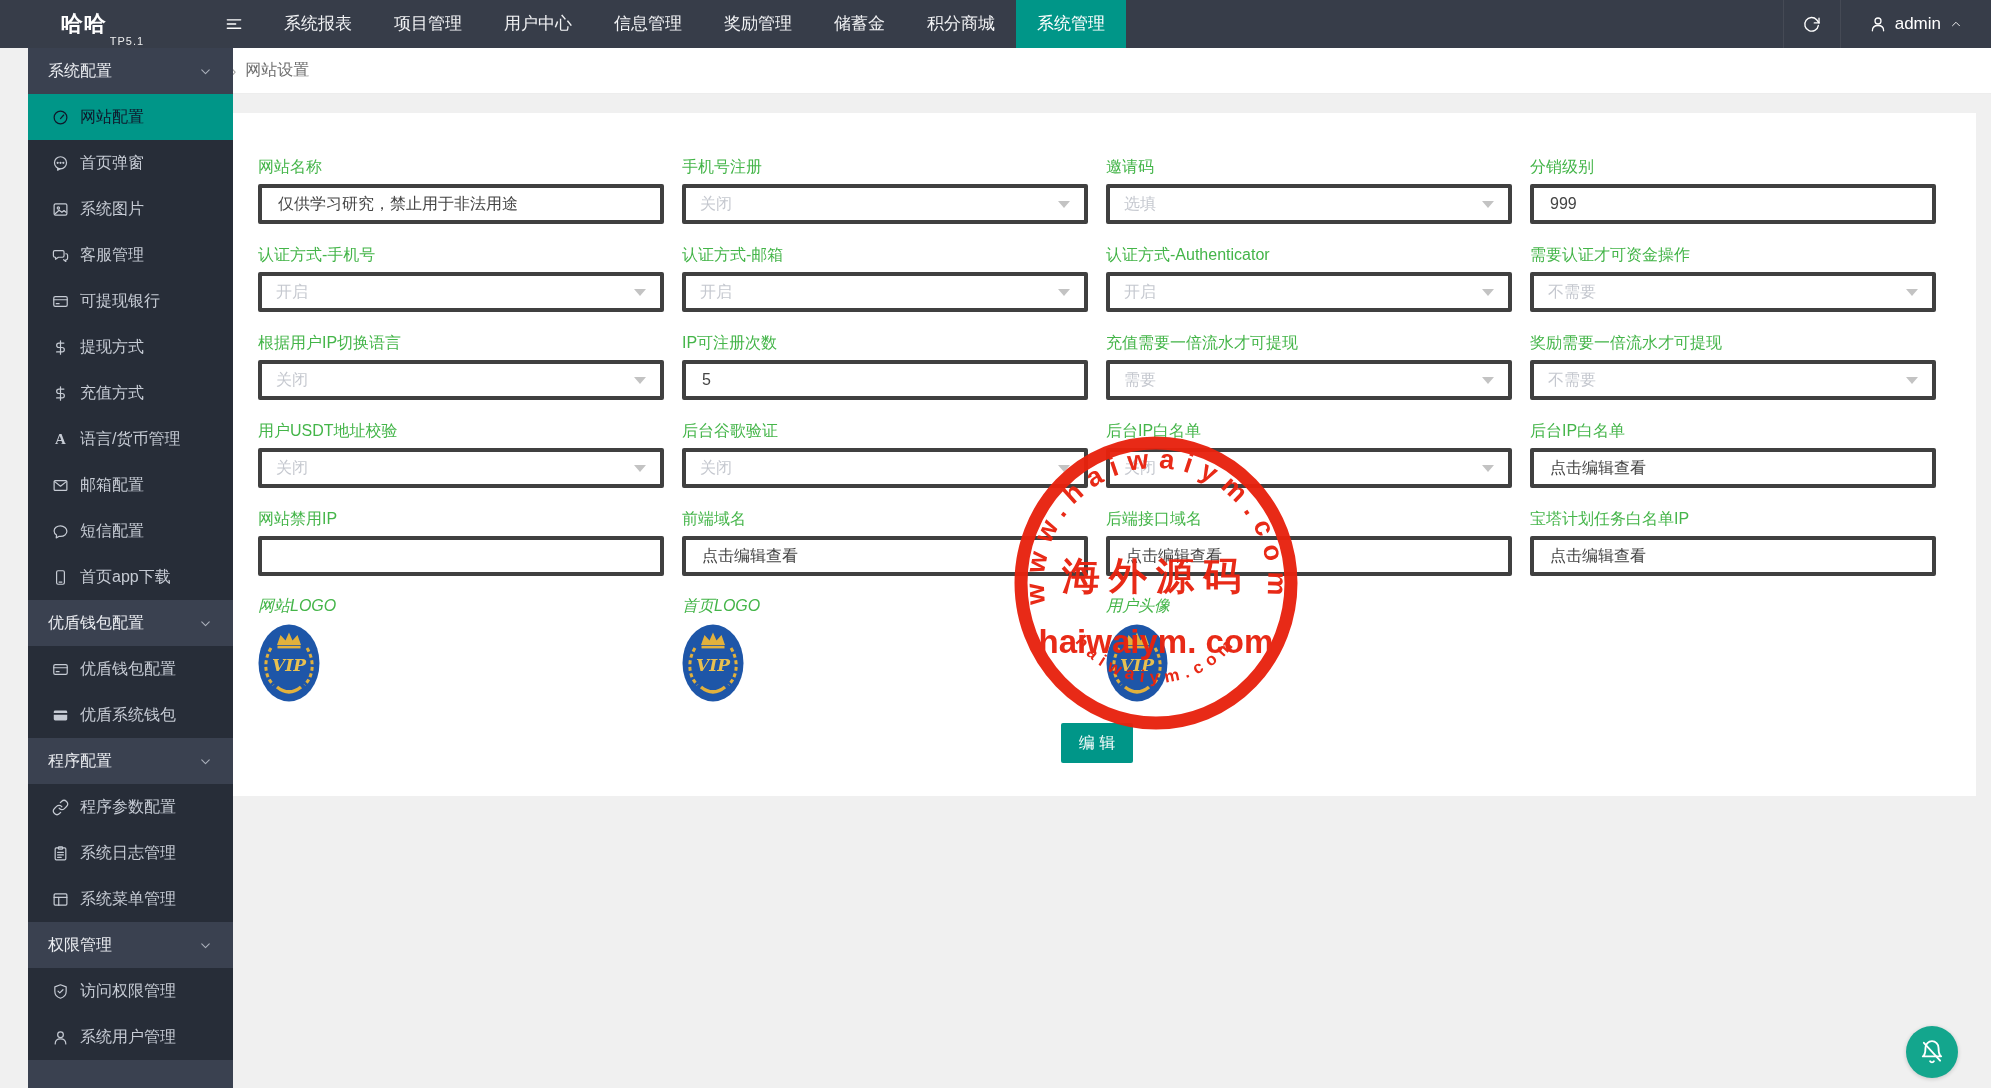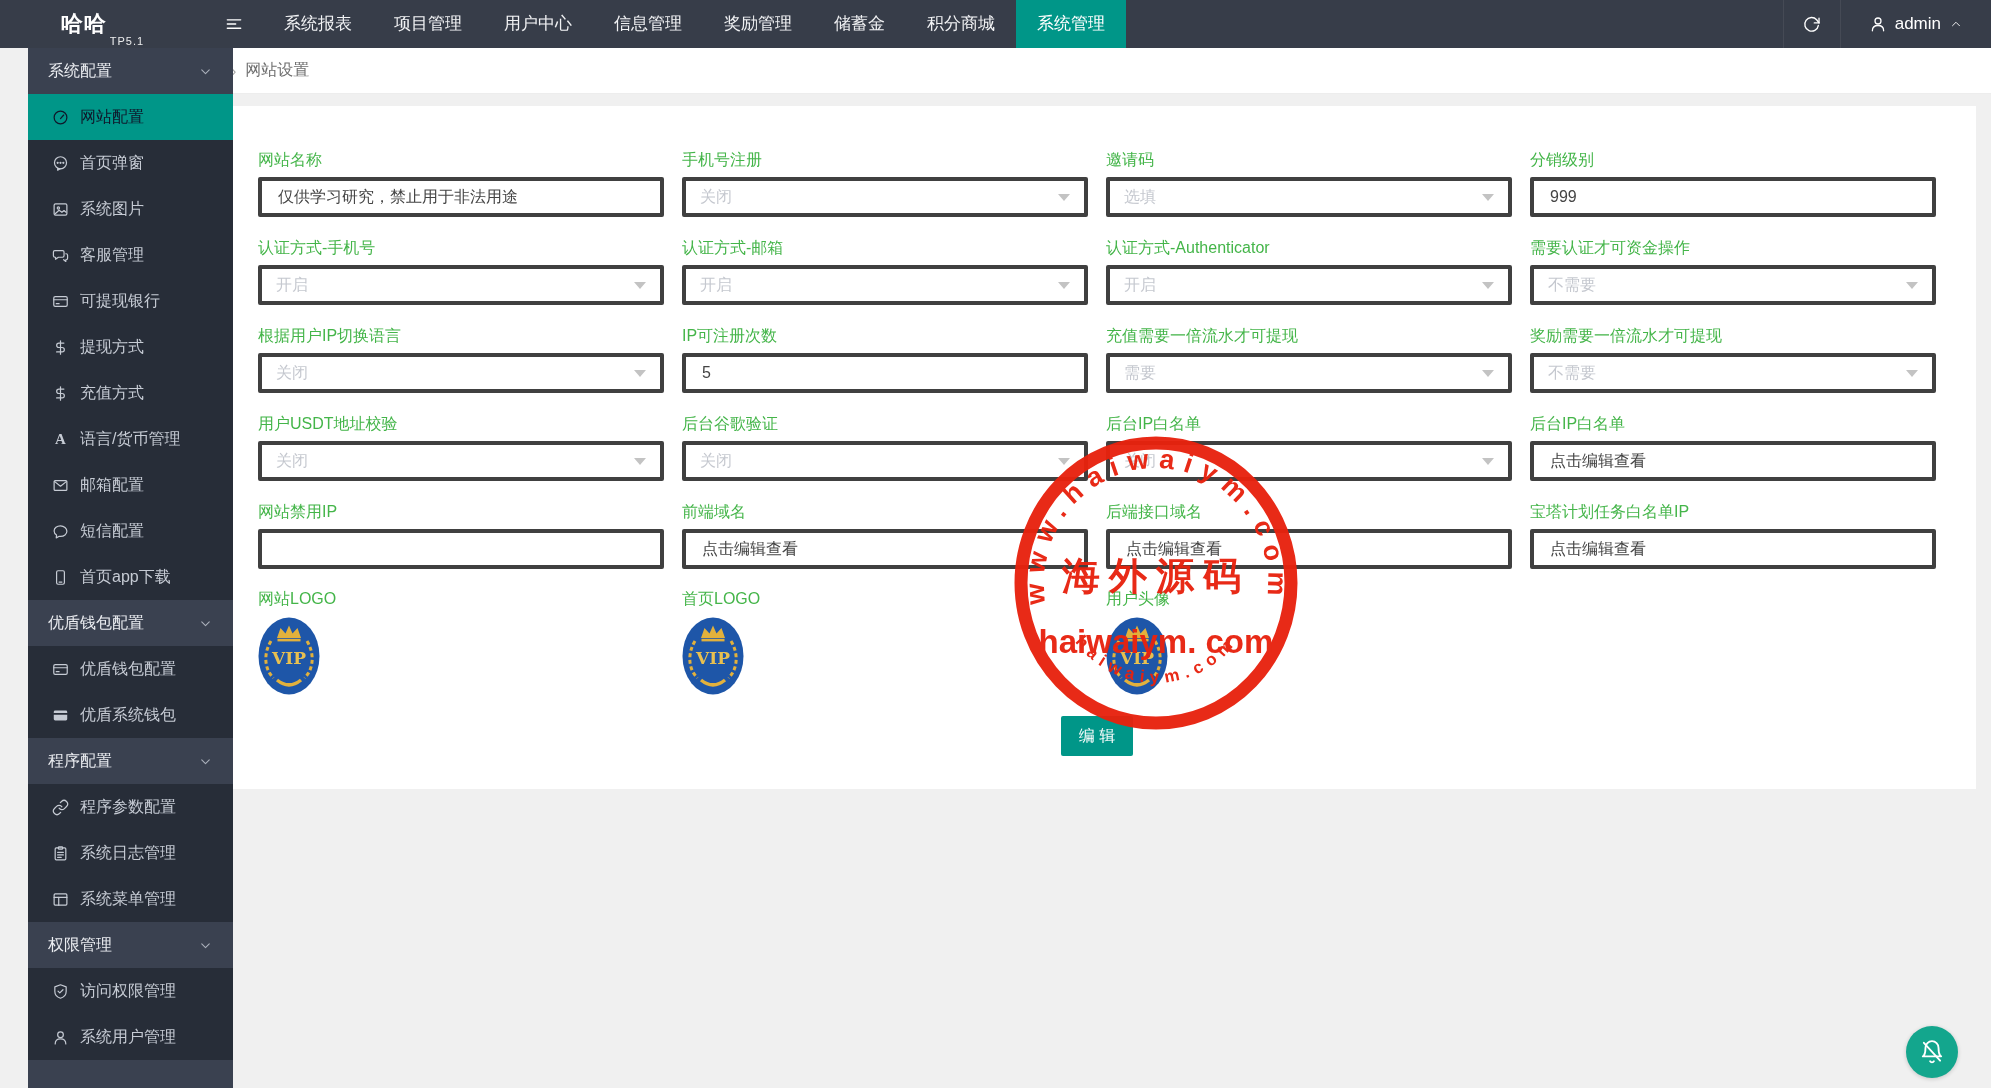--- a/index.html
+++ b/index.html
@@ -37,29 +37,29 @@
   .side-item svg { width:17px; height:17px; flex:0 0 17px; }
   .side-item .txt-icon { width:17px; text-align:center; font-weight:bold; font-size:15px; font-family:"Liberation Serif","DejaVu Serif",serif; }
   .side-item.active { background:#009688; color:#0f172a; }
   .side-fill { flex:1; background:#3a4150; }
 
   
   .main { position:absolute; left:205px; top:48px; right:0; bottom:0; background:#f0f0f0; z-index:5; }
   .crumbbar { height:46px; background:#fff; border-bottom:1px solid #ededed; display:flex; align-items:center; gap:9px; padding:0 23px; font-size:16px; color:#6e6e6e; }
   .crumb-sep { color:#a2a2a2; font-size:15px; }
 
-  .card { margin:12px 15px 0 11px; background:#fff; height:683px; padding:46px 40px 0 42px; position:relative; }
+  .card { margin:19px 15px 0 11px; background:#fff; height:683px; padding:46px 40px 0 42px; position:relative; }
   .grid { display:grid; grid-template-columns:repeat(4,406px); column-gap:18px; row-gap:23px; }
   .lab { display:block; color:#44b549; font-size:16px; margin-bottom:9px; line-height:1; }
   .ctl { height:40px; border:4px solid #404040; border-radius:2px; background:#fff; display:flex; align-items:center; padding:0 14px; }
   .ctl input { border:0; outline:0; width:100%; font-size:16px; color:#444; background:transparent; font-family:inherit; }
   .sel { justify-content:space-between; color:#c5c8cf; font-size:16px; cursor:default; }
   .caret { width:0; height:0; border-left:6px solid transparent; border-right:6px solid transparent; border-top:7px solid #c3c3c3; }
 
-  .logo-row { display:grid; grid-template-columns:repeat(4,406px); column-gap:18px; margin-top:22px; }
+  .logo-row { display:grid; grid-template-columns:repeat(4,406px); column-gap:18px; margin-top:22px;font-style:italic; }
   .badge { width:62px; height:78px; margin-top:10px; }
 
   .edit-row { display:flex; justify-content:center; margin-top:21px; }
   .btn-edit { min-width:72px; height:40px; background:#009688; color:#fff; border:0; border-radius:2px; font-size:16px; padding:0 16px; cursor:pointer; font-family:inherit; }
 
   
   .stamp { position:absolute; left:1014px; top:436px; width:284px; height:294px; z-index:40; opacity:.96; pointer-events:none; }
 
   
   .float-btn { position:absolute; right:33px; bottom:10px; width:52px; height:52px; border-radius:50%; background:#13a68d; color:#fff; display:flex; align-items:center; justify-content:center; z-index:50; cursor:pointer; box-shadow:0 1px 4px rgba(0,0,0,.18); }

